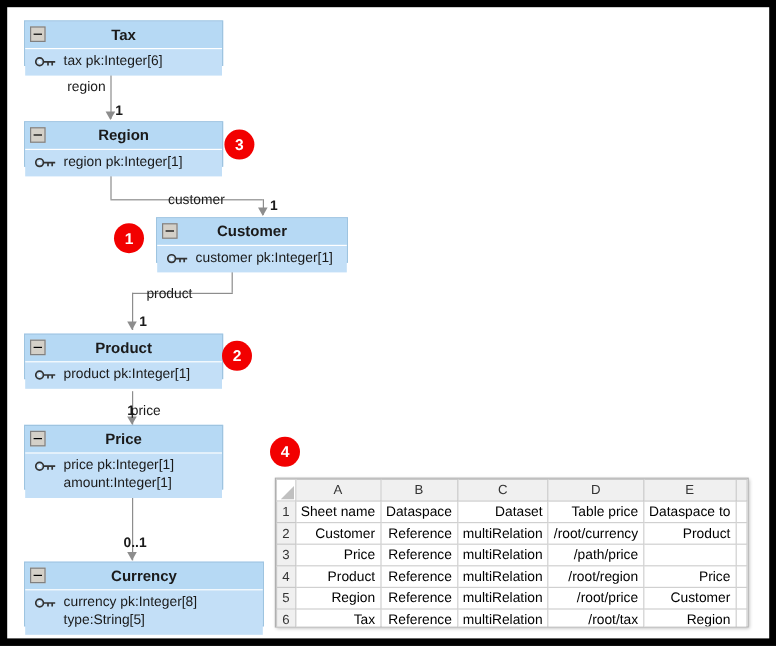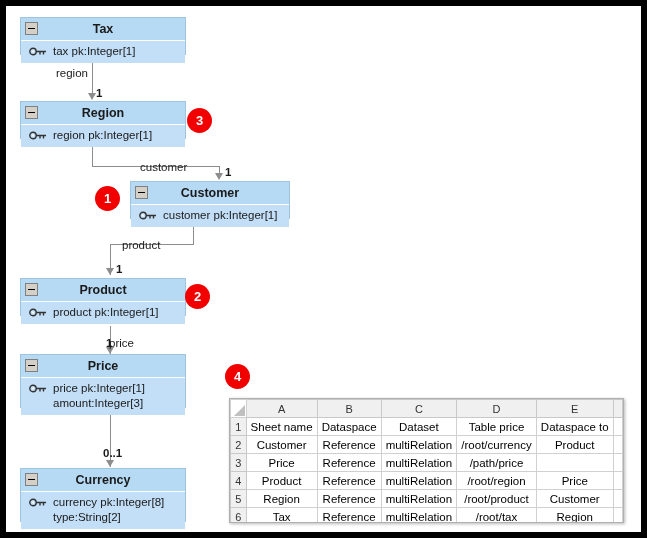--- a/index.html
+++ b/index.html
@@ -148,21 +148,21 @@
     border-collapse: collapse;
     table-layout: fixed;
     font-size: 11.5px;
     color: #000000;
   }
   #sheet td, #sheet th {
     border: 1px solid #d0d0d0;
     padding: 0 4px;
     height: 17px;
     font-weight: normal;
-    text-align: center;
+    text-align: right;
     overflow: hidden;
     white-space: nowrap;
     background: #ffffff;
   }
   #sheet th.colhead, #sheet td.rowhead {
     background: #f0f0f0;
     color: #333333;
     text-align: center;
     font-size: 11px;
     border: 1px solid #c8c8c8;
@@ -224,21 +224,21 @@
         <span class="collapse-btn"></span>
         <span>Tax</span>
       </div>
       <div class="uml-body">
         <div class="attr">
           <svg class="key-icon" viewBox="0 0 18 9">
             <circle cx="4" cy="4.5" r="3.2" fill="none" stroke="#333" stroke-width="1.4"></circle>
             <circle cx="4" cy="4.5" r="1" fill="#fff"></circle>
             <path d="M7 4.5 H17 M11 4.5 V7.5 M14.5 4.5 V7.5" stroke="#333" stroke-width="1.4" fill="none"></path>
           </svg>
-          <span>tax pk:Integer[1]</span>
+          <span>tax pk:Integer[6]</span>
         </div>
       </div>
     </div>
 
     <div class="umlbox" style="left:14px; top:95px; width:166px; height:38px;">
       <div class="uml-header">
         <span class="collapse-btn"></span>
         <span>Region</span>
       </div>
       <div class="uml-body">
@@ -295,41 +295,41 @@
       <div class="uml-body">
         <div class="attr">
           <svg class="key-icon" viewBox="0 0 18 9">
             <circle cx="4" cy="4.5" r="3.2" fill="none" stroke="#333" stroke-width="1.4"></circle>
             <circle cx="4" cy="4.5" r="1" fill="#fff"></circle>
             <path d="M7 4.5 H17 M11 4.5 V7.5 M14.5 4.5 V7.5" stroke="#333" stroke-width="1.4" fill="none"></path>
           </svg>
           <span>price pk:Integer[1]</span>
         </div>
         <div class="attr">
-          <span>amount:Integer[3]</span>
-        </div>
-      </div>
-    </div>
-
-    <div class="umlbox" style="left:14px; top:462px; width:166px; height:54px;">
+          <span>amount:Integer[1]</span>
+        </div>
+      </div>
+    </div>
+
+    <div class="umlbox" style="left:14px; top:462px; width:200px; height:54px;">
       <div class="uml-header">
         <span class="collapse-btn"></span>
         <span>Currency</span>
       </div>
       <div class="uml-body">
         <div class="attr">
           <svg class="key-icon" viewBox="0 0 18 9">
             <circle cx="4" cy="4.5" r="3.2" fill="none" stroke="#333" stroke-width="1.4"></circle>
             <circle cx="4" cy="4.5" r="1" fill="#fff"></circle>
             <path d="M7 4.5 H17 M11 4.5 V7.5 M14.5 4.5 V7.5" stroke="#333" stroke-width="1.4" fill="none"></path>
           </svg>
           <span>currency pk:Integer[8]</span>
         </div>
         <div class="attr">
-          <span>type:String[2]</span>
+          <span>type:String[5]</span>
         </div>
       </div>
     </div>
 
     <div class="badge" style="left:89px; top:180px;">1</div>
     <div class="badge" style="left:179px; top:278px;">2</div>
     <div class="badge" style="left:181px; top:102px;">3</div>
     <div class="badge" style="left:219px; top:358px;">4</div>
 
     <div id="sheet">
@@ -391,21 +391,21 @@
               <td>multiRelation</td>
               <td>/root/region</td>
               <td>Price</td>
               <td></td>
             </tr>
             <tr>
               <td class="rowhead">5</td>
               <td>Region</td>
               <td>Reference</td>
               <td>multiRelation</td>
-              <td>/root/product</td>
+              <td>/root/price</td>
               <td>Customer</td>
               <td></td>
             </tr>
             <tr>
               <td class="rowhead">6</td>
               <td>Tax</td>
               <td>Reference</td>
               <td>multiRelation</td>
               <td>/root/tax</td>
               <td>Region</td>

